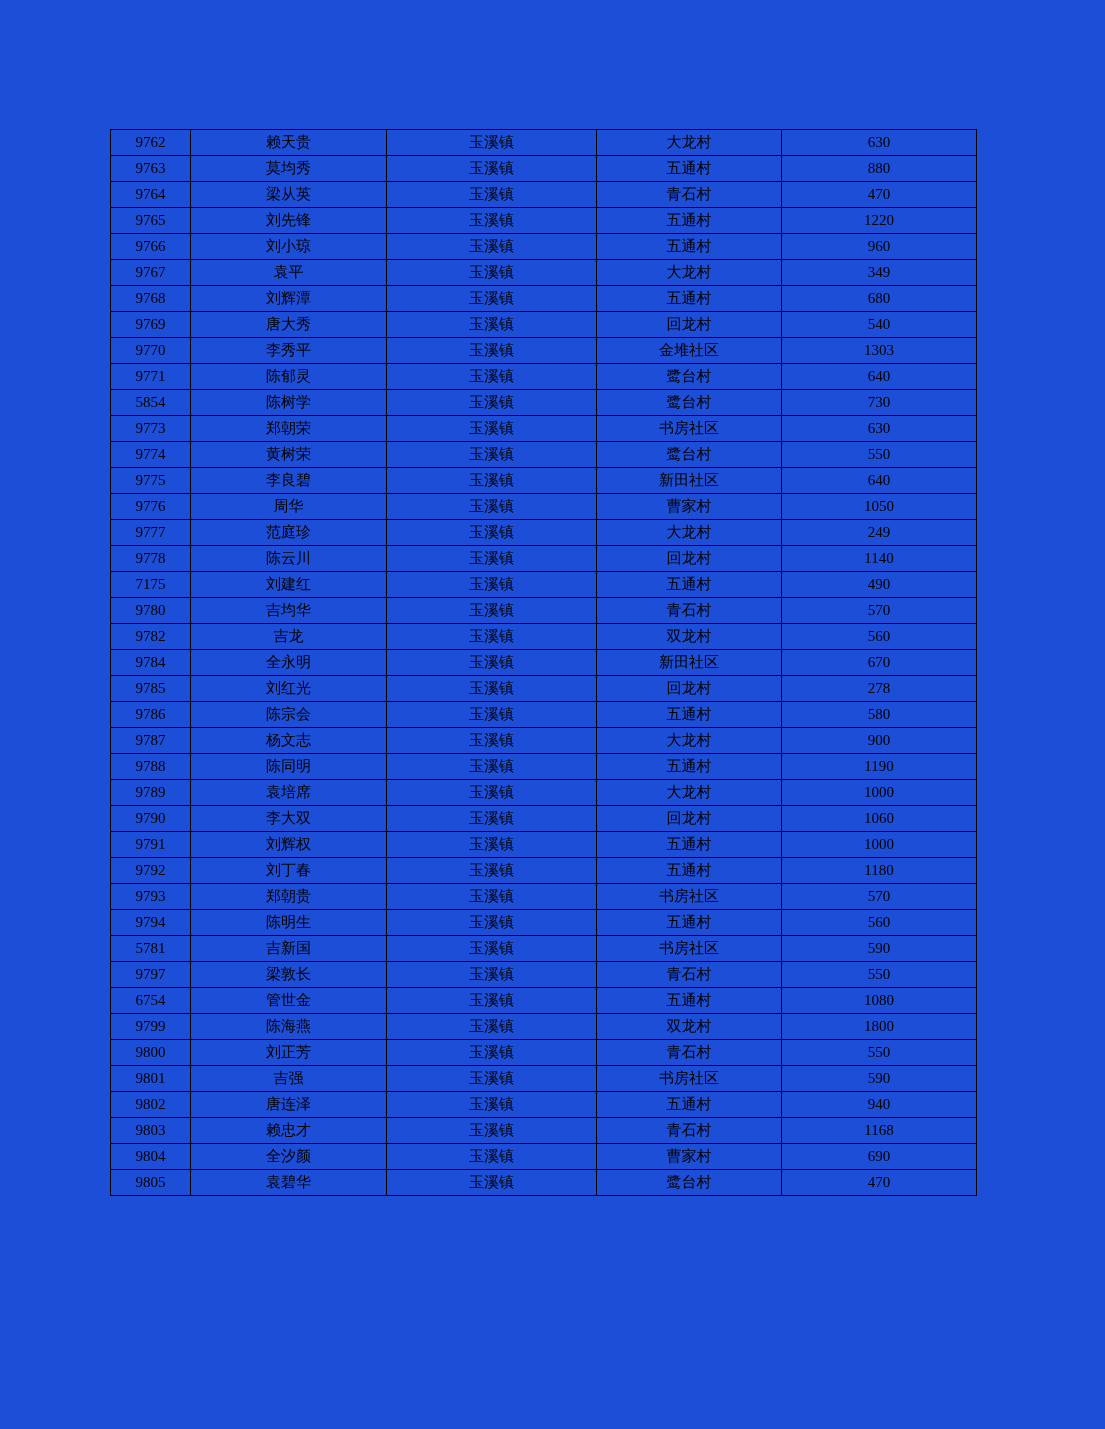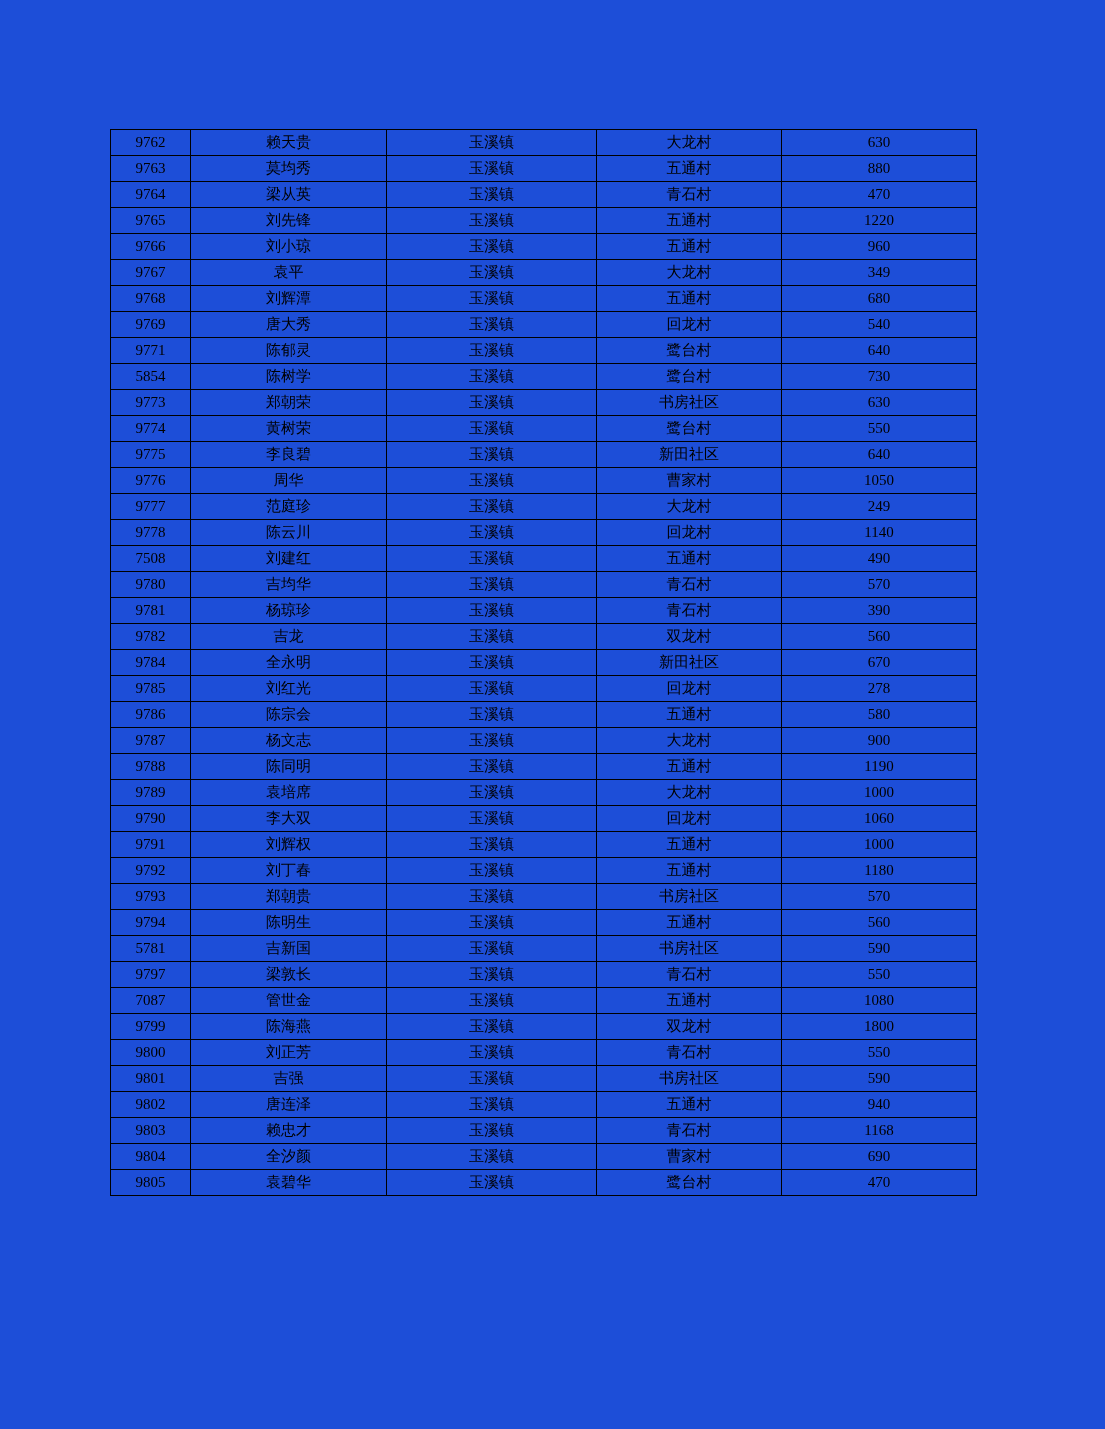--- a/index.html
+++ b/index.html
@@ -107,20 +107,27 @@
           <td>680</td>
         </tr>
         <tr>
           <td>9769</td>
           <td>唐大秀</td>
           <td>玉溪镇</td>
           <td>回龙村</td>
           <td>540</td>
         </tr>
         <tr>
+          <td>9770</td>
+          <td>李秀平</td>
+          <td>玉溪镇</td>
+          <td>金堆社区</td>
+          <td>1303</td>
+        </tr>
+        <tr>
           <td>9771</td>
           <td>陈郁灵</td>
           <td>玉溪镇</td>
           <td>鹭台村</td>
           <td>640</td>
         </tr>
         <tr>
           <td>5854</td>
           <td>陈树学</td>
           <td>玉溪镇</td>
@@ -163,41 +170,34 @@
           <td>249</td>
         </tr>
         <tr>
           <td>9778</td>
           <td>陈云川</td>
           <td>玉溪镇</td>
           <td>回龙村</td>
           <td>1140</td>
         </tr>
         <tr>
-          <td>7508</td>
+          <td>7175</td>
           <td>刘建红</td>
           <td>玉溪镇</td>
           <td>五通村</td>
           <td>490</td>
         </tr>
         <tr>
           <td>9780</td>
           <td>吉均华</td>
           <td>玉溪镇</td>
           <td>青石村</td>
           <td>570</td>
         </tr>
         <tr>
-          <td>9781</td>
-          <td>杨琼珍</td>
-          <td>玉溪镇</td>
-          <td>青石村</td>
-          <td>390</td>
-        </tr>
-        <tr>
           <td>9782</td>
           <td>吉龙</td>
           <td>玉溪镇</td>
           <td>双龙村</td>
           <td>560</td>
         </tr>
         <tr>
           <td>9784</td>
           <td>全永明</td>
           <td>玉溪镇</td>
@@ -282,21 +282,21 @@
           <td>590</td>
         </tr>
         <tr>
           <td>9797</td>
           <td>梁敦长</td>
           <td>玉溪镇</td>
           <td>青石村</td>
           <td>550</td>
         </tr>
         <tr>
-          <td>7087</td>
+          <td>6754</td>
           <td>管世金</td>
           <td>玉溪镇</td>
           <td>五通村</td>
           <td>1080</td>
         </tr>
         <tr>
           <td>9799</td>
           <td>陈海燕</td>
           <td>玉溪镇</td>
           <td>双龙村</td>

